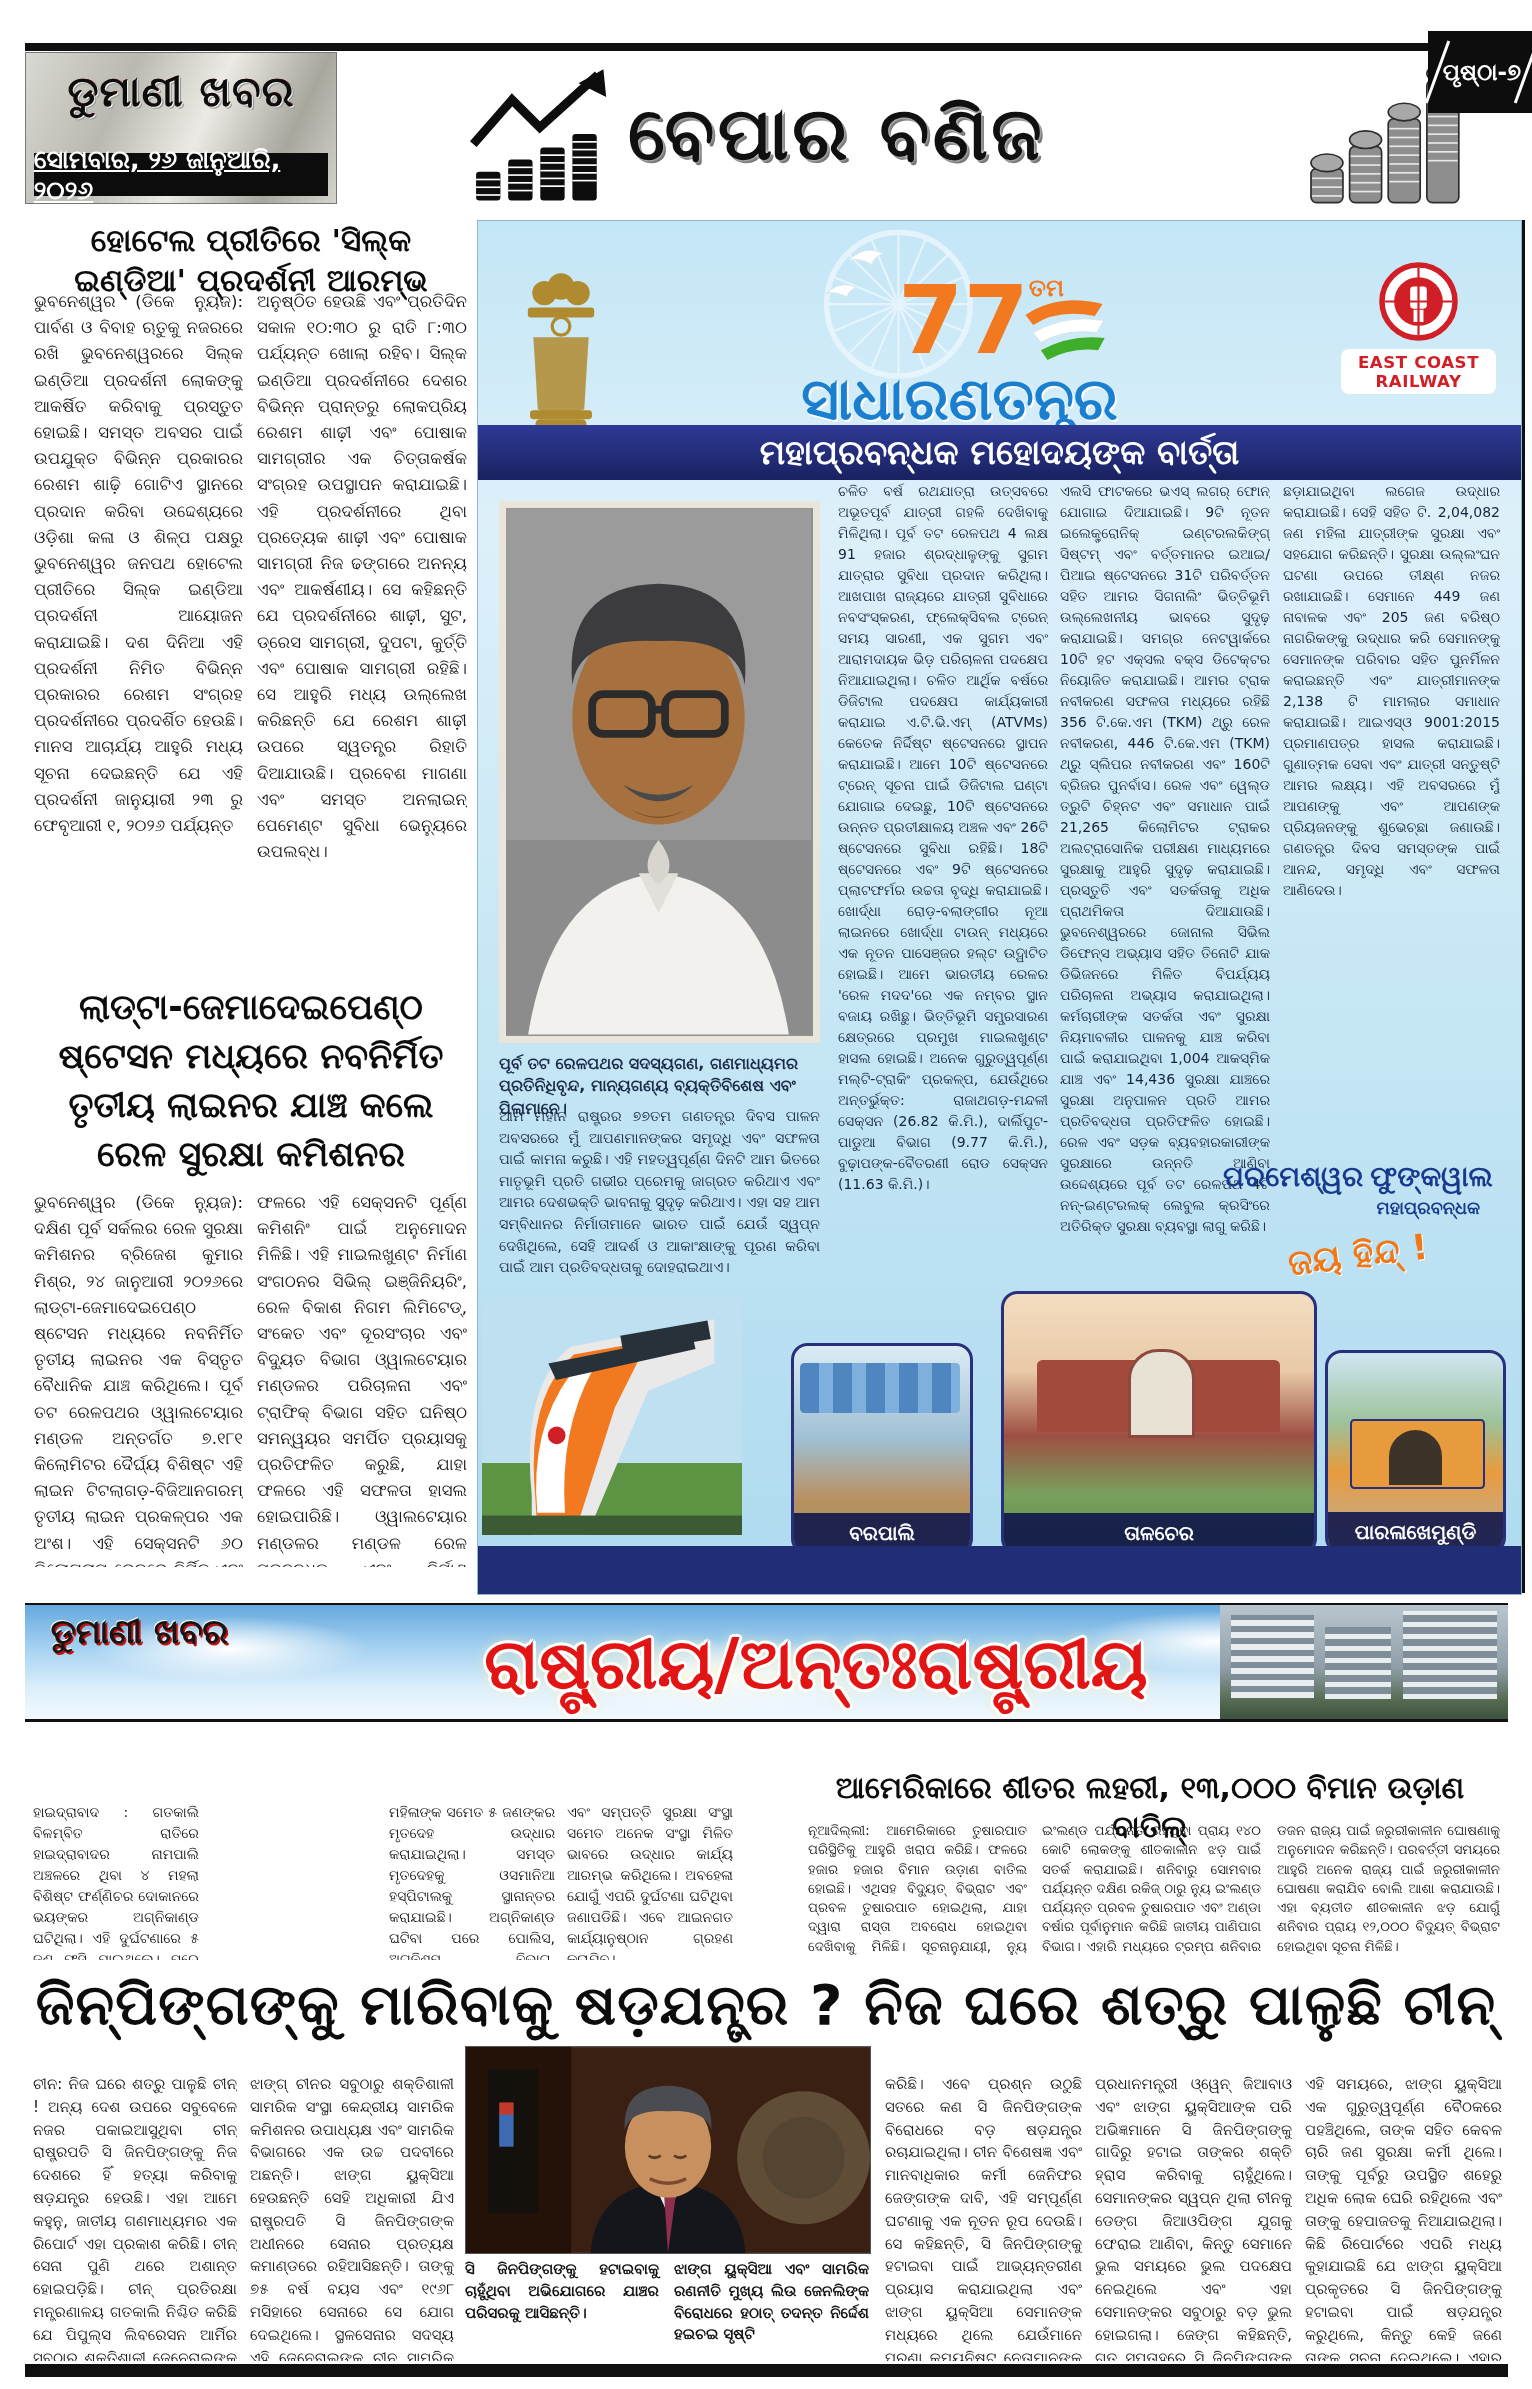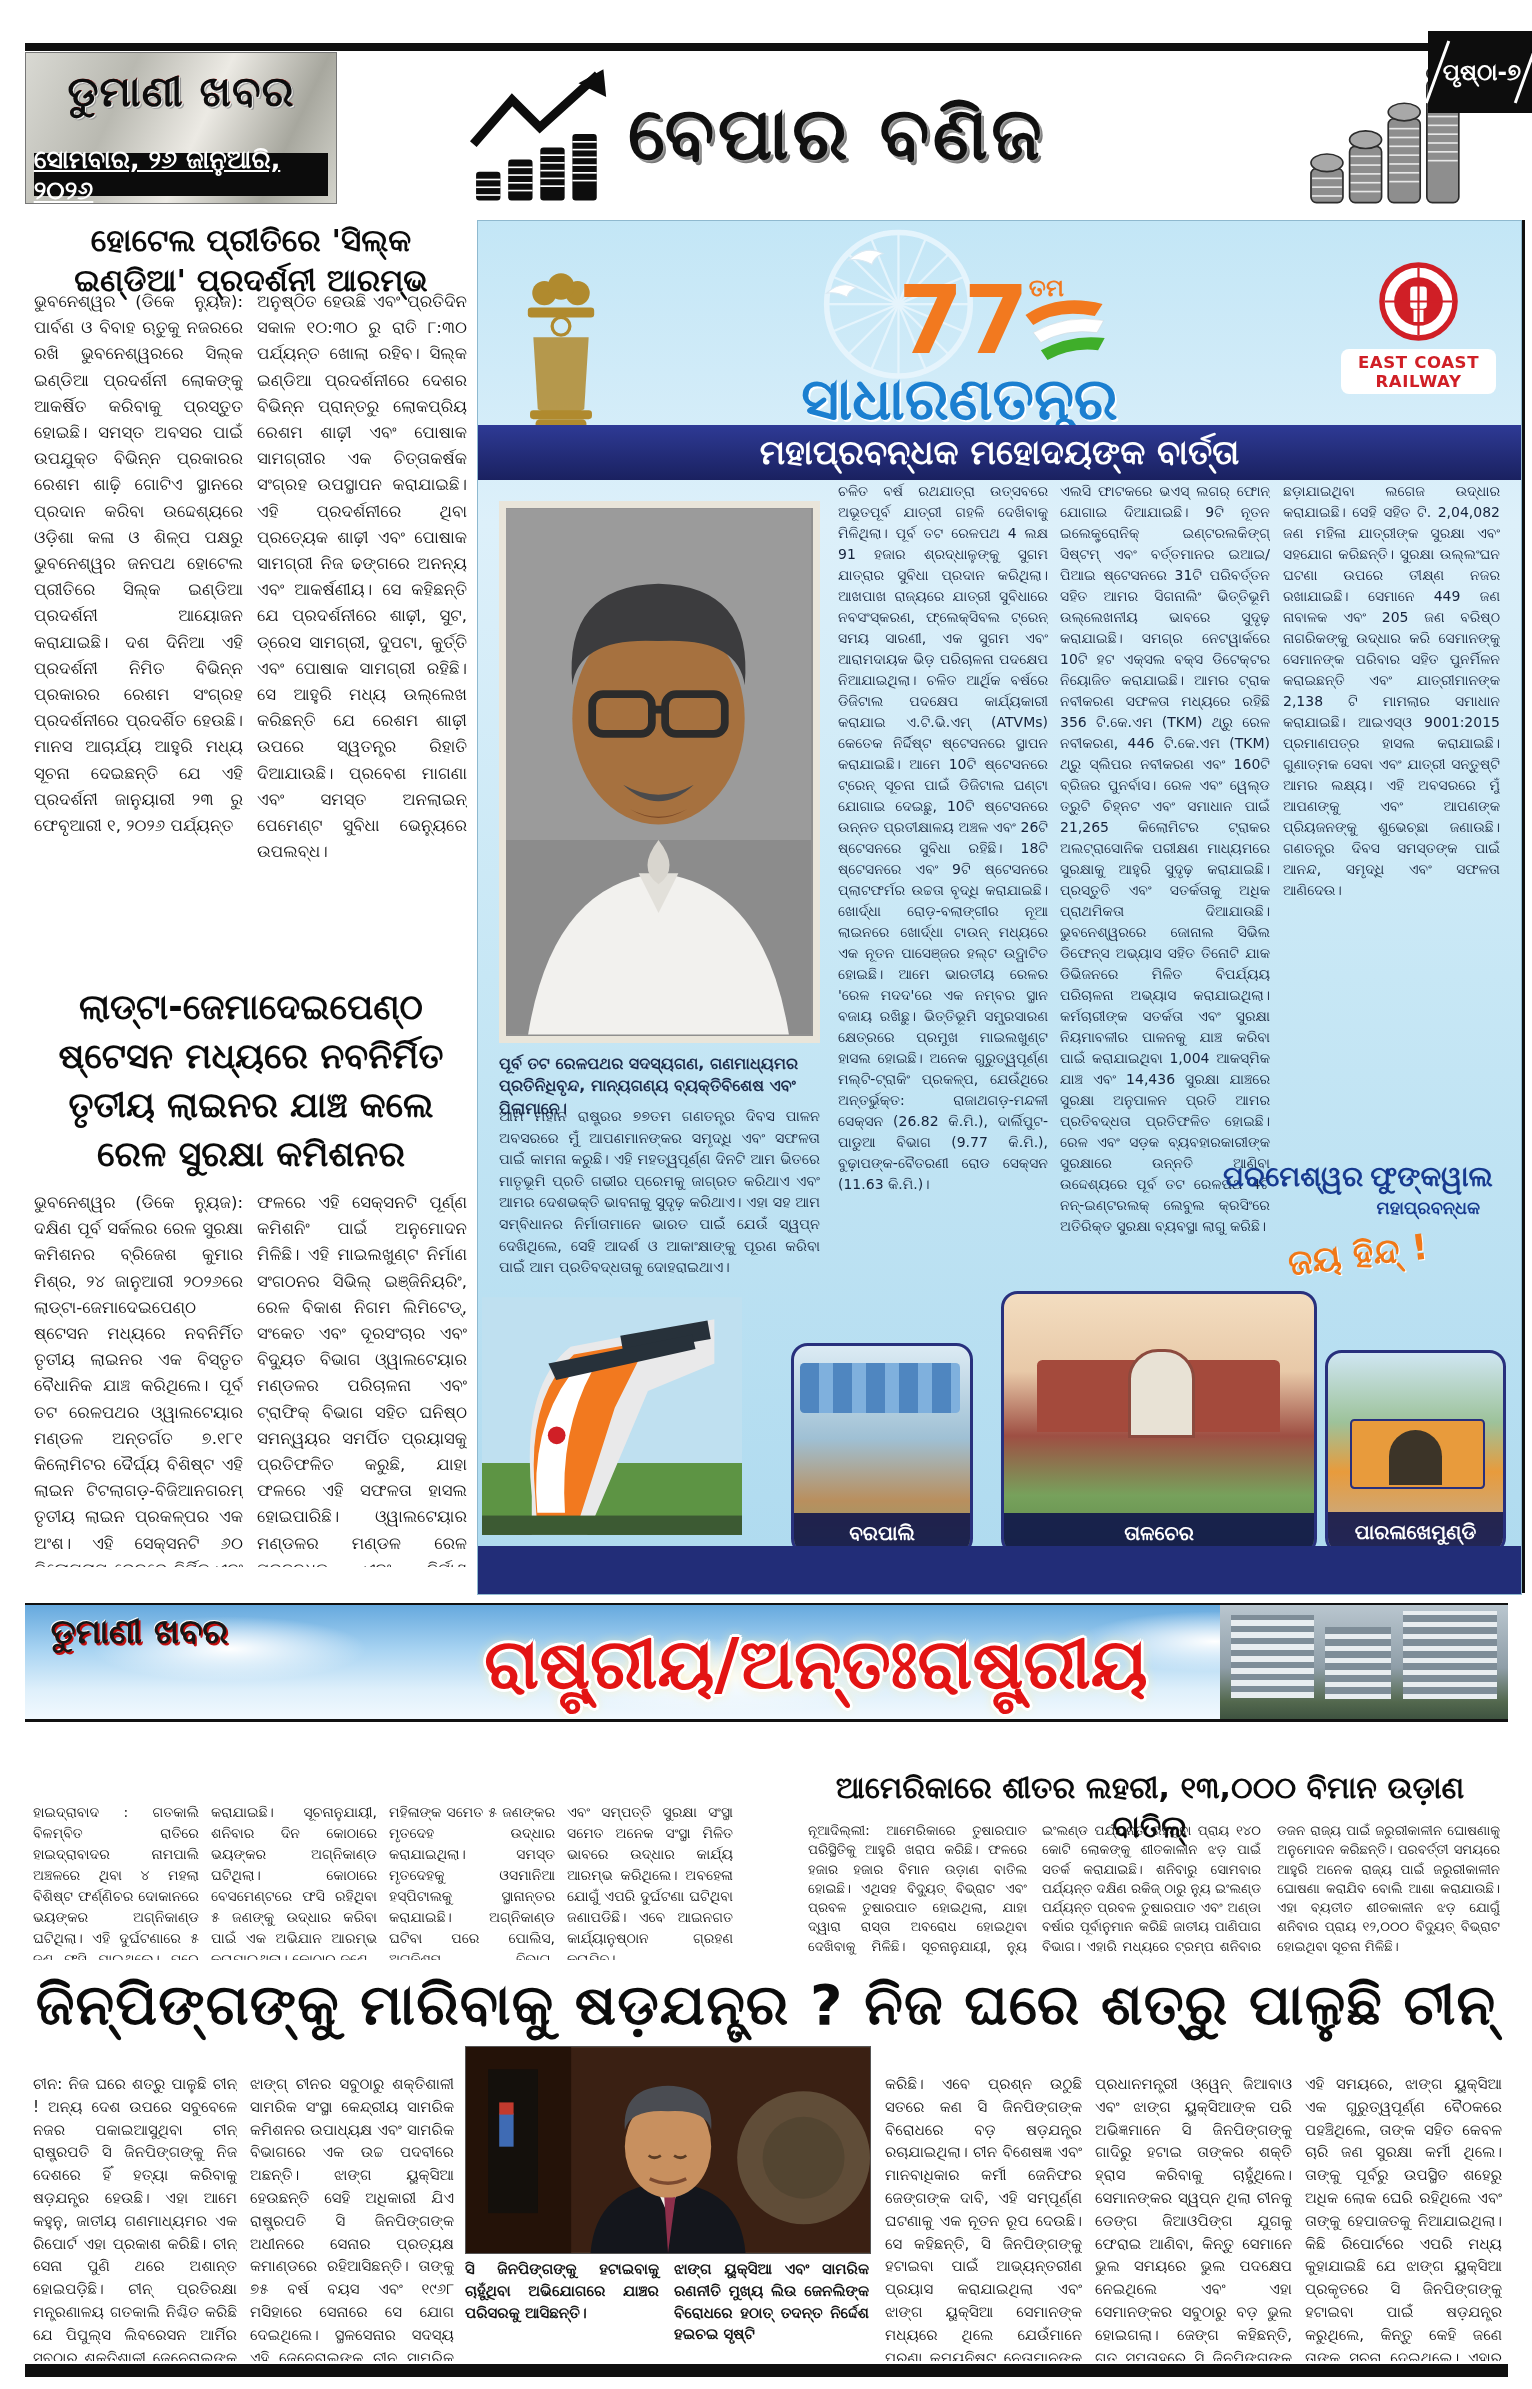--- a/index.html
+++ b/index.html
@@ -296,21 +296,20 @@
     <div id="cityPhoto">
       <div class="bldg" style="left:11px;top:10px;width:83px;height:83px;"></div>
       <div class="bldg" style="left:105px;top:22px;width:66px;height:72px;"></div>
       <div class="bldg" style="left:183px;top:5.5px;width:94px;height:88px;"></div>
     </div>
     <div id="natLogo">ଡୁମାଣୀ ଖବର</div>
     <div id="natTitle">ରାଷ୍ଟ୍ରୀୟ/ଅନ୍ତଃରାଷ୍ଟ୍ରୀୟ</div>
   </div>
 
   <div class="col" style="left:33px;top:1802px;width:166px;height:158px;font-size:14px;line-height:1.5;">ହାଇଦ୍ରାବାଦ : ଗତକାଲି ବିଳମ୍ବିତ ରାତିରେ ହାଇଦ୍ରାବାଦର ନାମପାଲି ଅଞ୍ଚଳରେ ଥିବା ୪ ମହଲା ବିଶିଷ୍ଟ ଫର୍ଣ୍ଣିଚର ଦୋକାନରେ ଭୟଙ୍କର ଅଗ୍ନିକାଣ୍ଡ ଘଟିଥିଲା। ଏହି ଦୁର୍ଘଟଣାରେ ୫ ଜଣ ଫସି ଯାଇଥିଲେ। ପରେ ସେମାନଙ୍କ ମୃତଦେହ ଉଦ୍ଧାର</div>
-  <div class="col" style="left:211px;top:1802px;width:166px;height:158px;font-size:14px;line-height:1.5;">କରାଯାଇଛି। ସୂଚନାନୁଯାୟୀ, ଶନିବାର ଦିନ କୋଠାରେ ଭୟଙ୍କର ଅଗ୍ନିକାଣ୍ଡ ଘଟିଥିଲା। କୋଠାରେ ବେସମେଣ୍ଟରେ ଫସି ରହିଥିବା ୫ ଜଣଙ୍କୁ ଉଦ୍ଧାର କରିବା ପାଇଁ ଏକ ଅଭିଯାନ ଆରମ୍ଭ କରାଯାଇଥିଲା। କୋଠାରୁ ଜଣେ</div>
   <div class="col" style="left:389px;top:1802px;width:166px;height:158px;font-size:14px;line-height:1.5;">ମହିଳାଙ୍କ ସମେତ ୫ ଜଣଙ୍କର ମୃତଦେହ ଉଦ୍ଧାର କରାଯାଇଥିଲା। ସମସ୍ତ ମୃତଦେହକୁ ଓସମାନିଆ ହସ୍ପିଟାଲକୁ ସ୍ଥାନାନ୍ତର କରାଯାଇଛି। ଅଗ୍ନିକାଣ୍ଡ ଘଟିବା ପରେ ପୋଲିସ, ଅଗ୍ନିଶମ ବିଭାଗ, ଏନ୍‌ଡିଆର୍‌ଏଫ ଏବଂ ହାଇଦ୍ରାବାଦ ବିପର୍ଯ୍ୟୟ ପ୍ରତିକ୍ରିୟା</div>
   <div class="col" style="left:567px;top:1802px;width:166px;height:158px;font-size:14px;line-height:1.5;">ଏବଂ ସମ୍ପତ୍ତି ସୁରକ୍ଷା ସଂସ୍ଥା ସମେତ ଅନେକ ସଂସ୍ଥା ମିଳିତ ଭାବରେ ଉଦ୍ଧାର କାର୍ଯ୍ୟ ଆରମ୍ଭ କରିଥିଲେ। ଅବହେଳା ଯୋଗୁଁ ଏପରି ଦୁର୍ଘଟଣା ଘଟିଥିବା ଜଣାପଡିଛି। ଏବେ ଆଇନଗତ କାର୍ଯ୍ୟାନୁଷ୍ଠାନ ଗ୍ରହଣ କରାଯିବ।</div>
 
   <div class="headline" style="left:796px;top:1768px;width:708px;font-size:30px;font-weight:900;">ଆମେରିକାରେ ଶୀତର ଲହରୀ, ୧୩,୦୦୦ ବିମାନ ଉଡ଼ାଣ ବାତିଲ୍</div>
   <div class="col" style="left:808px;top:1821px;width:219px;height:137px;font-size:13.3px;line-height:1.45;">ନୂଆଦିଲ୍ଲୀ: ଆମେରିକାରେ ତୁଷାରପାତ ପରିସ୍ଥିତିକୁ ଆହୁରି ଖରାପ କରିଛି। ଫଳରେ ହଜାର ହଜାର ବିମାନ ଉଡ଼ାଣ ବାତିଲ ହୋଇଛି। ଏଥିସହ ବିଦ୍ୟୁତ୍ ବିଭ୍ରାଟ ଏବଂ ପ୍ରବଳ ତୁଷାରପାତ ହୋଇଥିଲା, ଯାହା ଦ୍ୱାରା ରାସ୍ତା ଅବରୋଧ ହୋଇଥିବା ଦେଖିବାକୁ ମିଳିଛି। ସୂଚନାନୁଯାୟୀ, ନ୍ୟୁ ମେକ୍ସିକୋରୁ ନ୍ୟୁ</div>
   <div class="col" style="left:1042px;top:1821px;width:219px;height:137px;font-size:13.3px;line-height:1.45;">ଇଂଲଣ୍ଡ ପର୍ଯ୍ୟନ୍ତ ରହୁଥିବା ପ୍ରାୟ ୧୪୦ କୋଟି ଲୋକଙ୍କୁ ଶୀତକାଳୀନ ଝଡ଼ ପାଇଁ ସତର୍କ କରାଯାଇଛି। ଶନିବାରୁ ସୋମବାର ପର୍ଯ୍ୟନ୍ତ ଦକ୍ଷିଣ ରକିଜ୍ ଠାରୁ ନ୍ୟୁ ଇଂଲଣ୍ଡ ପର୍ଯ୍ୟନ୍ତ ପ୍ରବଳ ତୁଷାରପାତ ଏବଂ ଅଣ୍ଡା ବର୍ଷାର ପୂର୍ବାନୁମାନ କରିଛି ଜାତୀୟ ପାଣିପାଗ ବିଭାଗ। ଏହାରି ମଧ୍ୟରେ ଟ୍ରମ୍ପ ଶନିବାର ସୁଦ୍ଧା ଏକ</div>
   <div class="col" style="left:1277px;top:1821px;width:223px;height:137px;font-size:13.3px;line-height:1.45;">ଡଜନ ରାଜ୍ୟ ପାଇଁ ଜରୁରୀକାଳୀନ ଘୋଷଣାକୁ ଅନୁମୋଦନ କରିଛନ୍ତି। ପରବର୍ତ୍ତୀ ସମୟରେ ଆହୁରି ଅନେକ ରାଜ୍ୟ ପାଇଁ ଜରୁରୀକାଳୀନ ଘୋଷଣା କରାଯିବ ବୋଲି ଆଶା କରାଯାଉଛି। ଏହା ବ୍ୟତୀତ ଶୀତକାଳୀନ ଝଡ଼ ଯୋଗୁଁ ଶନିବାର ପ୍ରାୟ ୧୨,୦୦୦ ବିଦ୍ୟୁତ୍ ବିଭ୍ରାଟ ହୋଇଥିବା ସୂଚନା ମିଳିଛି।</div>
 
   <div class="headline" style="left:22px;top:1969px;width:1488px;font-size:56px;font-weight:900;letter-spacing:1.1px;">ଜିନ୍‌ପିଙ୍ଗଙ୍କୁ ମାରିବାକୁ ଷଡ଼ଯନ୍ତ୍ର ? ନିଜ ଘରେ ଶତ୍ରୁ ପାଳୁଛି ଚୀନ୍</div>
 

